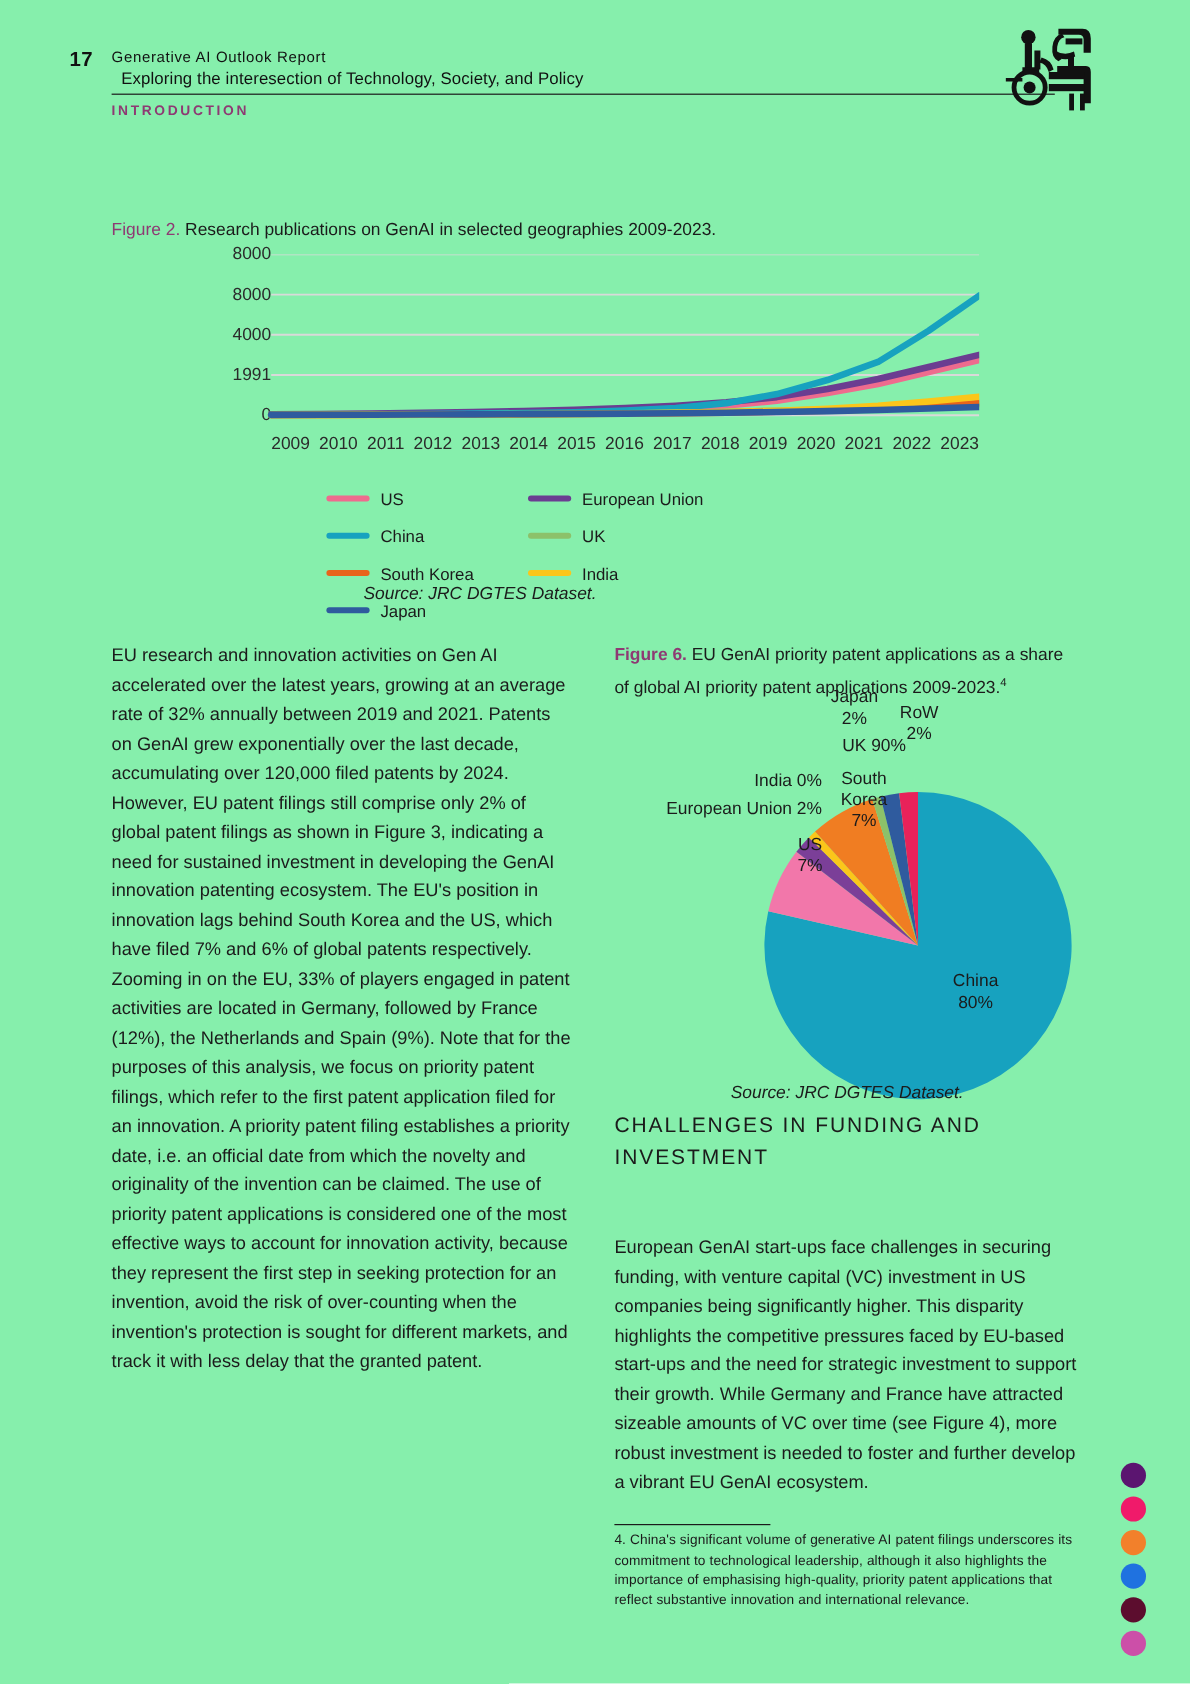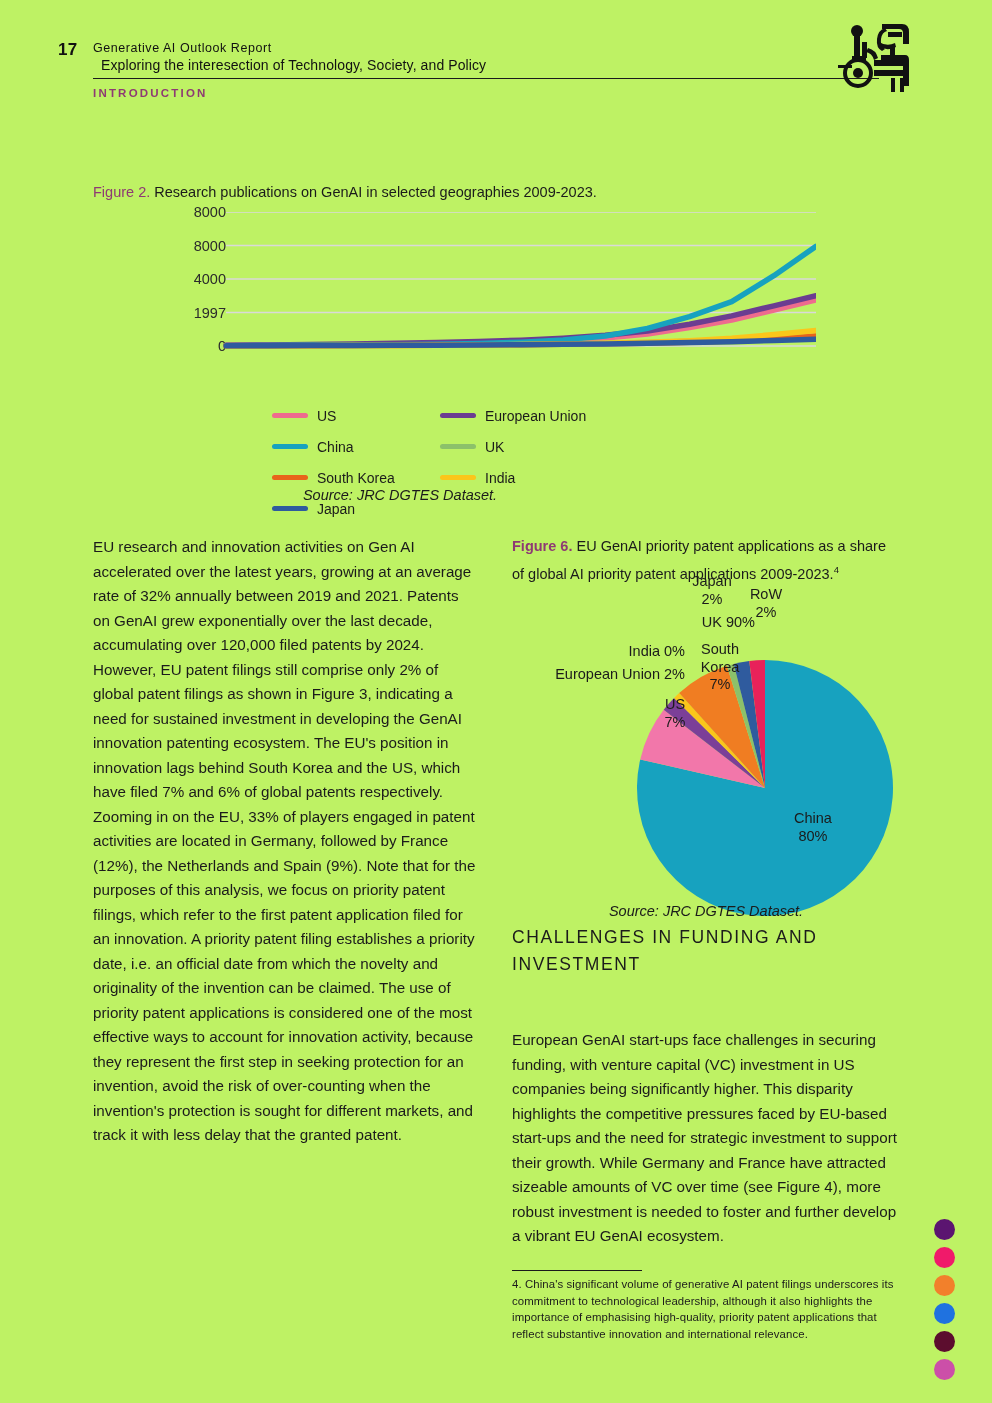--- a/index.html
+++ b/index.html
@@ -4,21 +4,21 @@
 <style>
   html, body {
     margin: 0;
     padding: 0;
     background: #ffffff;
   }
   .page {
     position: relative;
     width: 992px;
     height: 1403px;
-    background: #bef264;
+    background: #86efac;
     font-family: "Liberation Sans", sans-serif;
     color: #1b1b1b;
     overflow: hidden;
   }
 
   
   .hdr-pageno {
     position: absolute;
     left: 58px; top: 40px;
     font-size: 17px;
@@ -268,41 +268,58 @@
       </g>
     </svg>
   </div>
 
   <div class="fig2-cap">
     <b>Figure 2.</b><span> Research publications on GenAI in selected geographies 2009-2023.</span>
   </div>
 
   <div class="lc-ylabels" id="lc-yaxis">
       <div class="lc-ylabel" style="top: 134px;">0</div>
-      <div class="lc-ylabel" style="top: 100.5px;">1997</div>
+      <div class="lc-ylabel" style="top: 100.5px;">1991</div>
       <div class="lc-ylabel" style="top: 67px;">4000</div>
       <div class="lc-ylabel" style="top: 33.5px;">8000</div>
       <div class="lc-ylabel" style="top: 0px;">8000</div>
     </div>
 
   <svg class="linechart" id="linechart" viewBox="0 0 648 170" preserveAspectRatio="none">
       <line x1="58" y1="134" x2="648" y2="134" stroke="#d9d9d9" stroke-width="1.6"></line>
       <line x1="58" y1="100.5" x2="648" y2="100.5" stroke="#d9d9d9" stroke-width="1.6"></line>
       <line x1="58" y1="67" x2="648" y2="67" stroke="#d9d9d9" stroke-width="1.6"></line>
       <line x1="58" y1="33.5" x2="648" y2="33.5" stroke="#d9d9d9" stroke-width="1.6"></line>
       <line x1="58" y1="0" x2="648" y2="0" stroke="#d9d9d9" stroke-width="1.6"></line>
       <polyline points="58,133.4975 100.14285714285714,133.24625 142.28571428571428,132.995 184.42857142857142,132.66 226.57142857142856,132.1575 268.7142857142857,131.655 310.85714285714283,130.985 353,129.98 395.1428571428571,128.4725 437.28571428571433,125.96000000000001 479.42857142857144,121.94 521.5714285714286,115.575 563.7142857142857,108.0375 605.8571428571429,97.98750000000001 648,87.9375" fill="none" stroke="#ee6b8e" stroke-width="5.5" stroke-linecap="round" stroke-linejoin="round"></polyline>
       <polyline points="58,133.33 100.14285714285714,132.995 142.28571428571428,132.57625 184.42857142857142,132.07375 226.57142857142856,131.32 268.7142857142857,130.4825 310.85714285714283,129.4775 353,128.1375 395.1428571428571,126.1275 437.28571428571433,123.28 479.42857142857144,118.925 521.5714285714286,112.225 563.7142857142857,103.85 605.8571428571429,93.80000000000001 648,83.75" fill="none" stroke="#6b3d91" stroke-width="5.5" stroke-linecap="round" stroke-linejoin="round"></polyline>
       <polyline points="58,133.665 100.14285714285714,133.4975 142.28571428571428,133.33 184.42857142857142,133.07875 226.57142857142856,132.66 268.7142857142857,132.1575 310.85714285714283,131.4875 353,130.1475 395.1428571428571,127.97 437.28571428571433,123.95 479.42857142857144,116.4125 521.5714285714286,104.6875 563.7142857142857,89.61250000000001 605.8571428571429,63.64999999999999 648,34.33749999999999" fill="none" stroke="#17a2bf" stroke-width="5.5" stroke-linecap="round" stroke-linejoin="round"></polyline>
       <polyline points="58,133.799 100.14285714285714,133.6985 142.28571428571428,133.598 184.42857142857142,133.464 226.57142857142856,133.24625 268.7142857142857,133.0285 310.85714285714283,132.74375 353,132.40875 395.1428571428571,131.90625 437.28571428571433,131.23625 479.42857142857144,130.39875 521.5714285714286,129.22625 563.7142857142857,127.97 605.8571428571429,126.4625 648,124.62" fill="none" stroke="#8cc16a" stroke-width="5.5" stroke-linecap="round" stroke-linejoin="round"></polyline>
       <polyline points="58,133.8325 100.14285714285714,133.7655 142.28571428571428,133.665 184.42857142857142,133.54775 226.57142857142856,133.397 268.7142857142857,133.21275 310.85714285714283,132.995 353,132.6935 395.1428571428571,132.325 437.28571428571433,131.8225 479.42857142857144,131.1525 521.5714285714286,130.23125 563.7142857142857,128.975 605.8571428571429,126.965 648,123.95" fill="none" stroke="#e8641b" stroke-width="5.5" stroke-linecap="round" stroke-linejoin="round"></polyline>
       <polyline points="58,133.866 100.14285714285714,133.799 142.28571428571428,133.71525 184.42857142857142,133.598 226.57142857142856,133.4305 268.7142857142857,133.2295 310.85714285714283,132.9615 353,132.593 395.1428571428571,132.07375 437.28571428571433,131.32 479.42857142857144,130.23125 521.5714285714286,128.64 563.7142857142857,126.1275 605.8571428571429,122.61 648,118.59" fill="none" stroke="#fbc61a" stroke-width="5.5" stroke-linecap="round" stroke-linejoin="round"></polyline>
       <polyline points="58,133.74875 100.14285714285714,133.665 142.28571428571428,133.5645 184.42857142857142,133.44725 226.57142857142856,133.2965 268.7142857142857,133.129 310.85714285714283,132.928 353,132.66 395.1428571428571,132.325 437.28571428571433,131.90625 479.42857142857144,131.32 521.5714285714286,130.56625 563.7142857142857,129.645 605.8571428571429,128.4725 648,127.1325" fill="none" stroke="#2f5b9e" stroke-width="5.5" stroke-linecap="round" stroke-linejoin="round"></polyline>
     </svg>
 
+  <div class="lc-xlabels" id="lc-xaxis">
+      <div class="lc-xlabel">2009</div>
+      <div class="lc-xlabel">2010</div>
+      <div class="lc-xlabel">2011</div>
+      <div class="lc-xlabel">2012</div>
+      <div class="lc-xlabel">2013</div>
+      <div class="lc-xlabel">2014</div>
+      <div class="lc-xlabel">2015</div>
+      <div class="lc-xlabel">2016</div>
+      <div class="lc-xlabel">2017</div>
+      <div class="lc-xlabel">2018</div>
+      <div class="lc-xlabel">2019</div>
+      <div class="lc-xlabel">2020</div>
+      <div class="lc-xlabel">2021</div>
+      <div class="lc-xlabel">2022</div>
+      <div class="lc-xlabel">2023</div>
+    </div>
 
   <div class="lc-legend" id="lc-legend">
       <div class="lg-item">
         <span class="lg-swatch" style="background: rgb(238, 107, 142);"></span>
         <span class="lg-text">US</span>
       </div>
       <div class="lg-item">
         <span class="lg-swatch" style="background: rgb(107, 61, 145);"></span>
         <span class="lg-text">European Union</span>
       </div>

